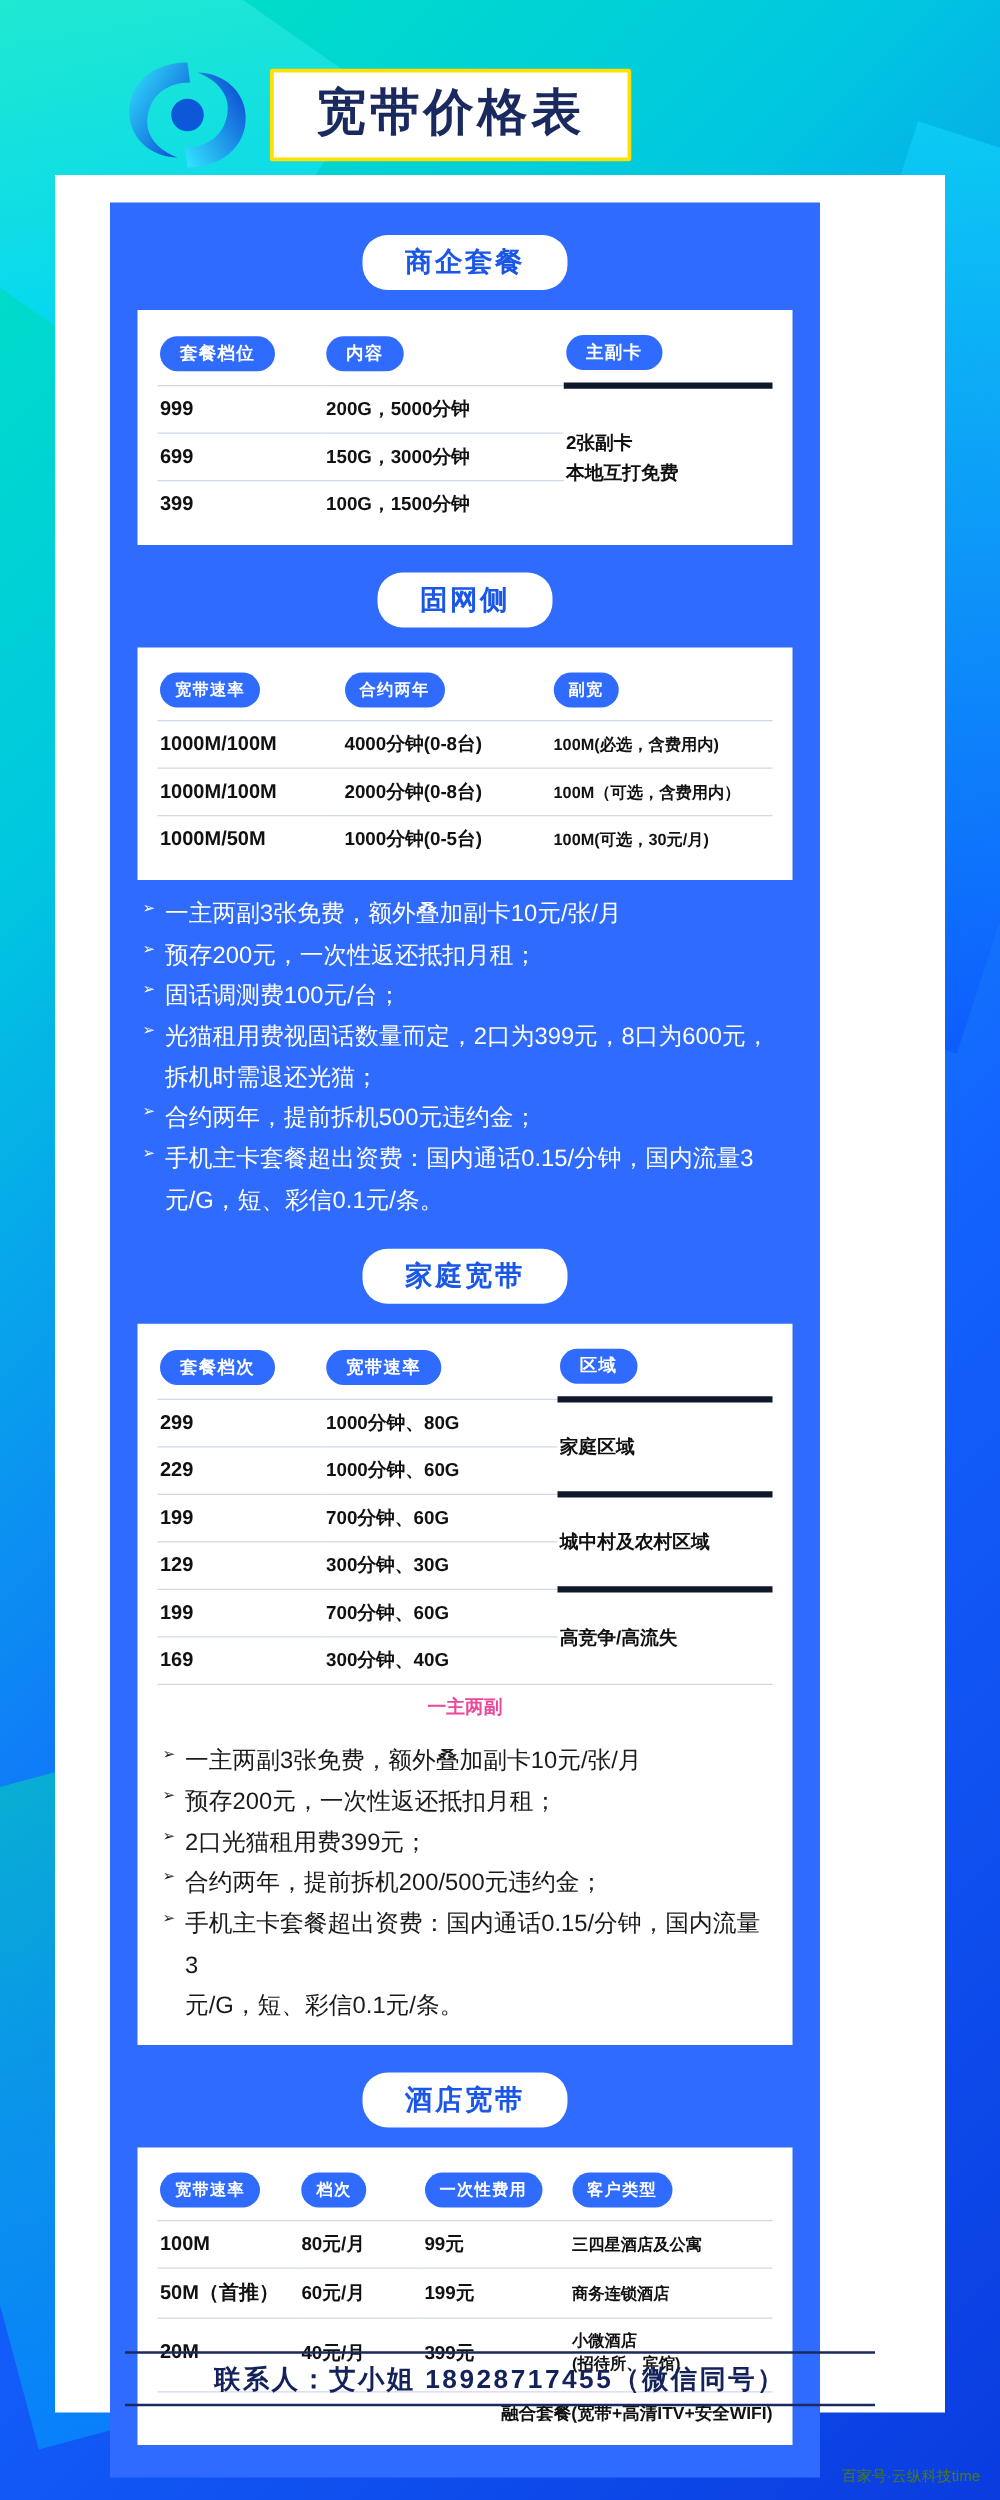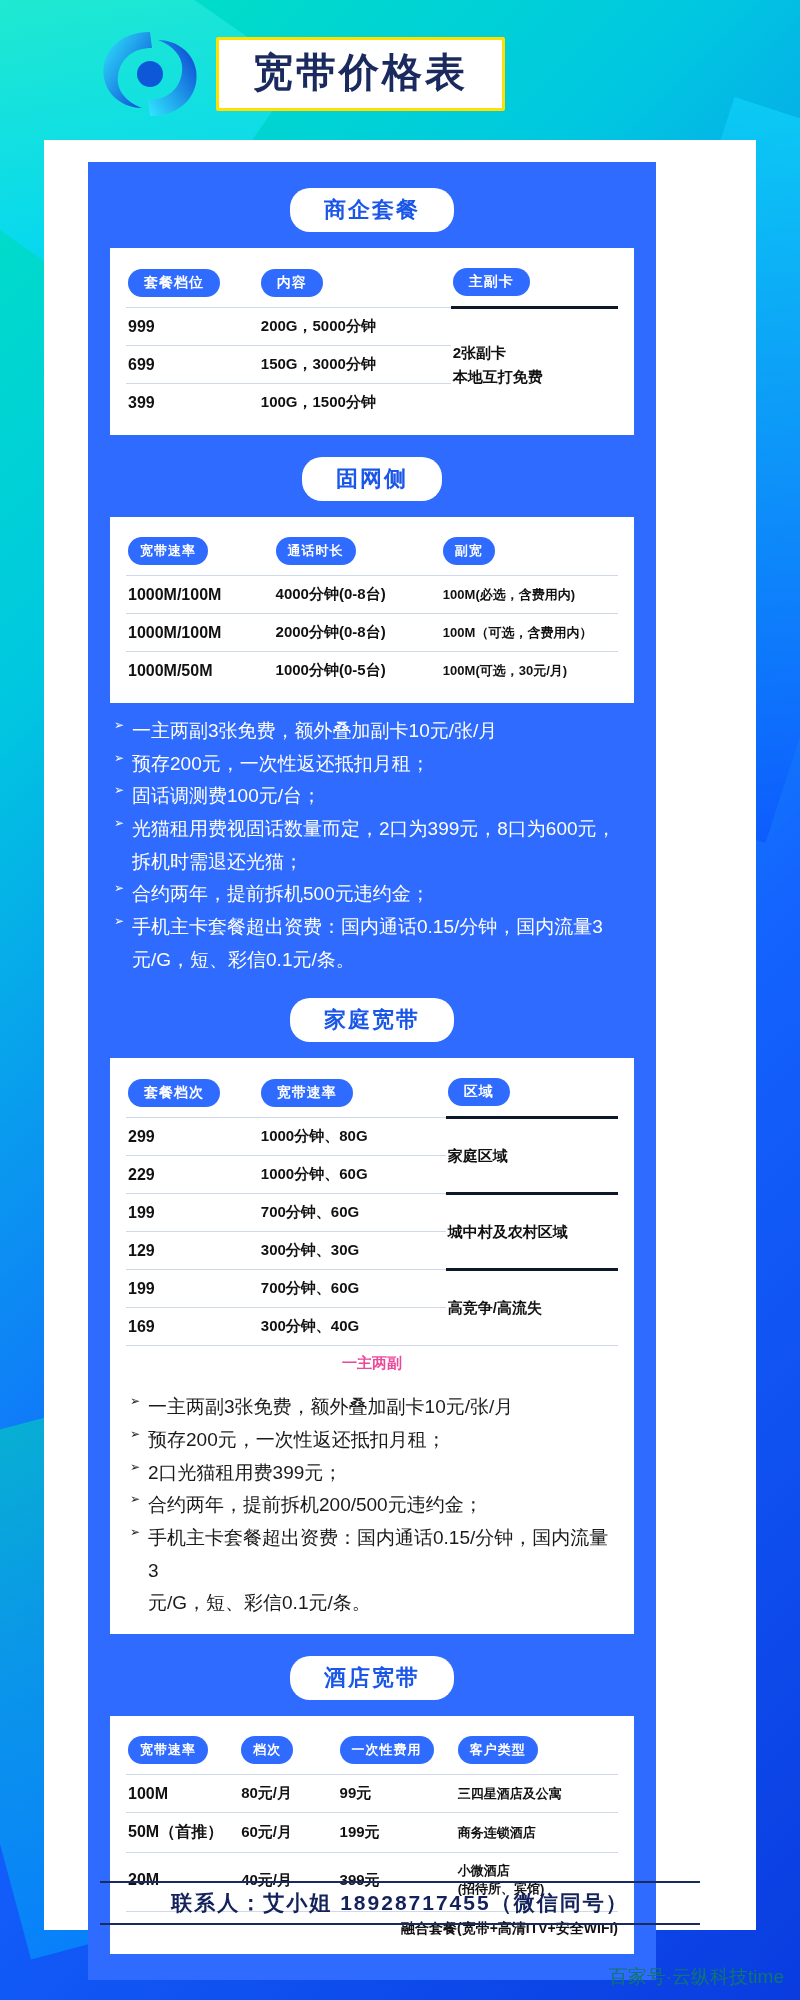--- a/index.html
+++ b/index.html
@@ -35,21 +35,21 @@
   .sheet {
     position: absolute;
     left: 44px; top: 140px;
     width: 712px; height: 1790px;
     background: #ffffff;
     z-index: 5;
   }
 
   
   .header {
-    position: absolute; left: 90px; top: 24px;
+    position: absolute; left: 90px; top: 42px;
     width: 640px; height: 100px;
     z-index: 10;
     display: flex; align-items: center;
   }
   .logo {
     width: 120px; height: 100px;
     position: relative;
     flex: 0 0 120px;
   }
   .logo svg { display:block; }
@@ -125,21 +125,21 @@
     color: #111;
     font-weight: bold;
   }
   .drow td.val { font-size: 15px; }
   .drow td.merge {
     border-top: none;
     font-size: 15px;
     line-height: 1.6;
     font-weight: bold;
   }
-  .drow td.mergetop { border-top: 3px solid #0f172a; }
+  .drow td.mergetop { border-top: 5px solid #0f172a; }
   .drow td.small { font-size: 13px; font-weight: bold; }
 
   .notes {
     margin-top: 12px;
     padding: 0 4px;
   }
   .notes li {
     list-style: none;
     color: #ffffff;
     font-size: 19px;
@@ -191,22 +191,22 @@
     width: 600px;
     font-size: 21px;
     font-weight: bold;
     color: #14225c;
     letter-spacing: 2px;
     margin-top: 45px;
   }
   .watermark {
     position: absolute;
     right: 16px; bottom: 10px;
-    font-size: 19px;
-    color: #0f766e;
+    font-size: 12px;
+    color: #4d7c0f;
     z-index: 20;
   }
 </style>
 </head>
 <body>
 
 <div class="bg-shape-a"></div>
 <div class="bg-shape-b"></div>
 <div class="bg-shape-c"></div>
 
@@ -281,21 +281,21 @@
   <div class="card">
     <table class="t">
       <colgroup>
           <col style="width:30%">
           <col style="width:34%">
           <col style="width:36%">
         </colgroup>
       <tbody>
           <tr class="hrow">
         <td><span class="pill sm">宽带速率</span></td>
-        <td><span class="pill sm">通话时长</span></td>
+        <td><span class="pill sm">合约两年</span></td>
         <td><span class="pill sm">副宽</span></td>
       </tr>
       <tr class="drow">
         <td>1000M/100M</td>
         <td class="val">4000分钟(0-8台)</td>
         <td class="small">100M(必选，含费用内)</td>
       </tr>
       <tr class="drow">
         <td>1000M/100M</td>
         <td class="val">2000分钟(0-8台)</td>

